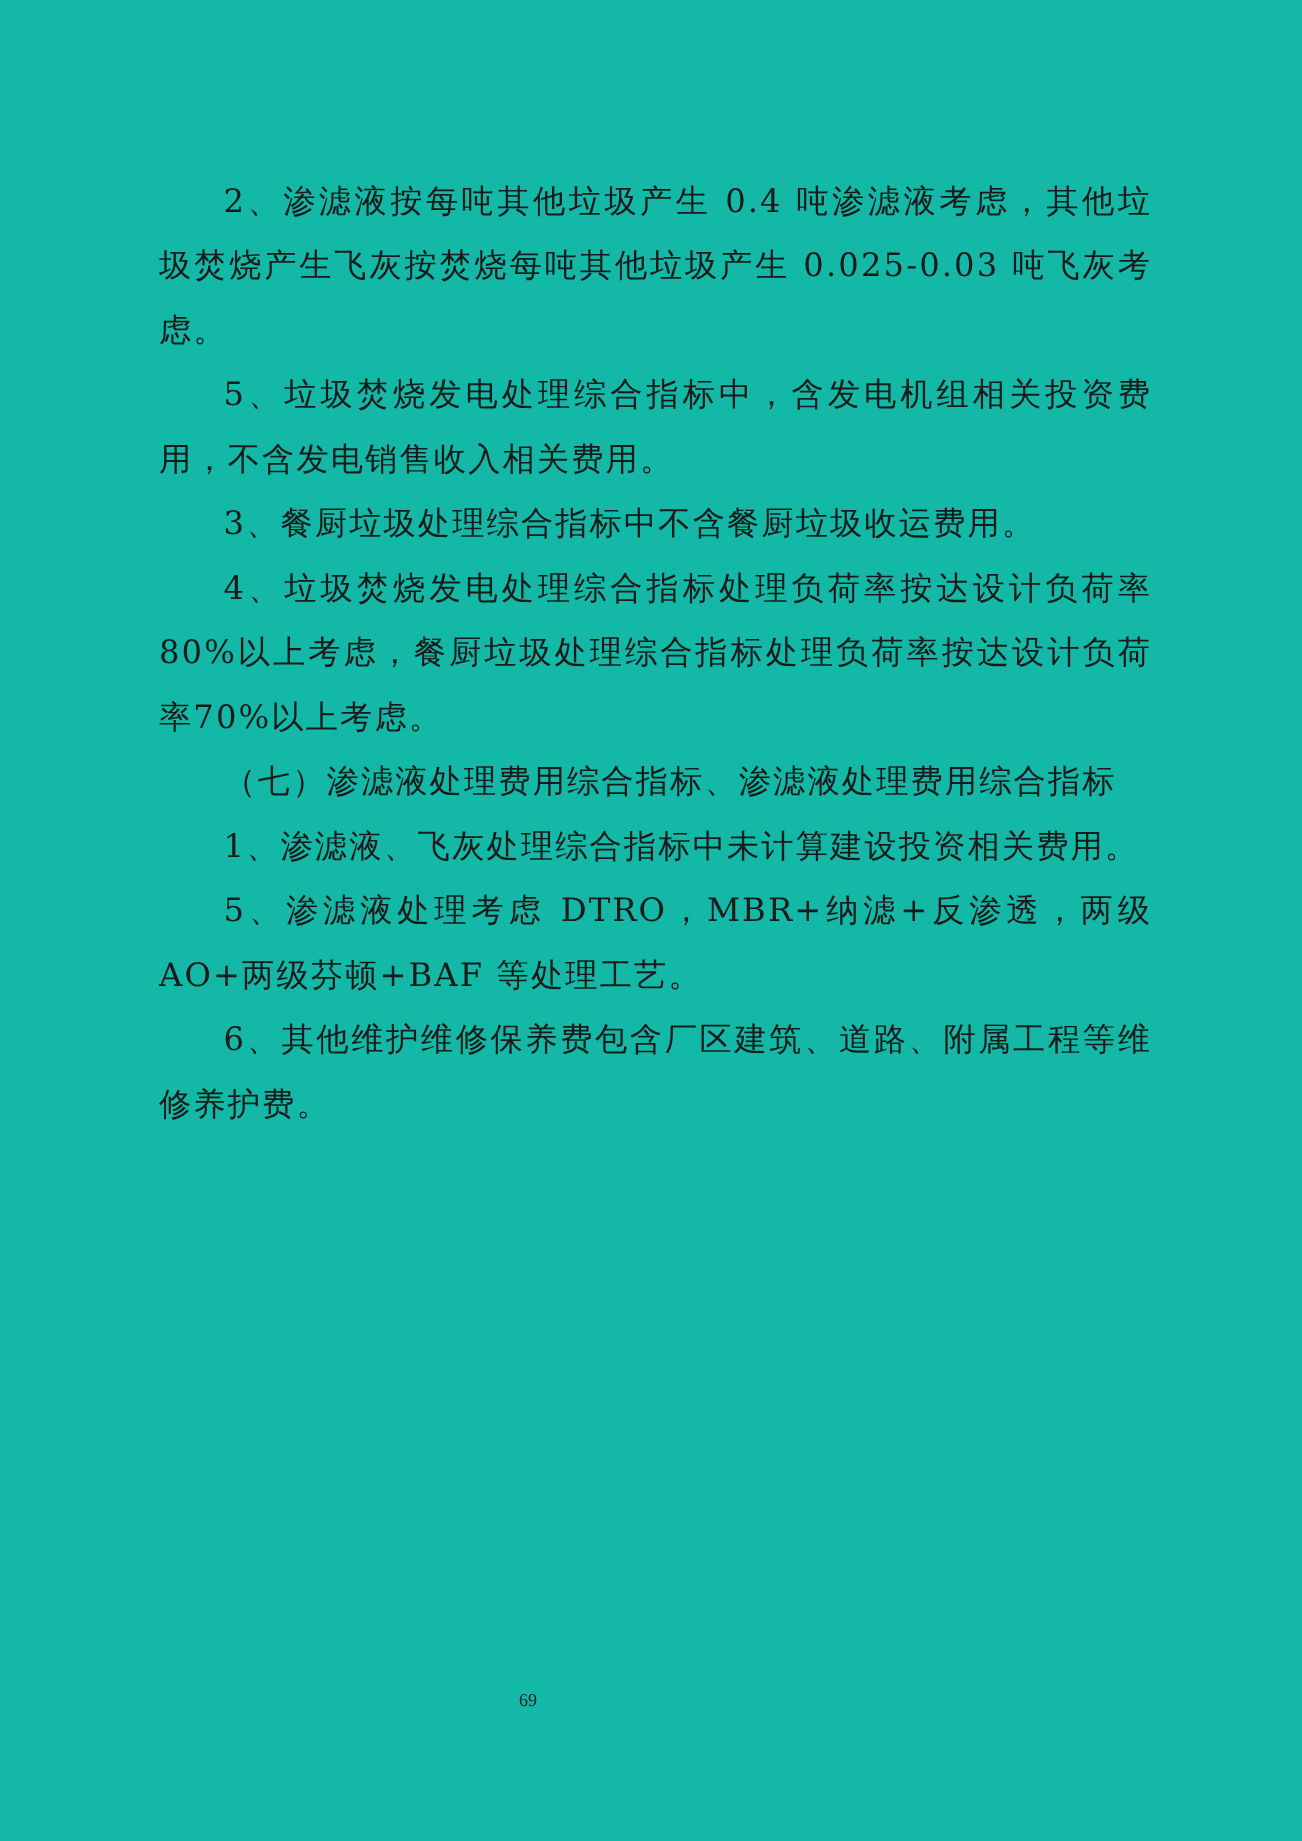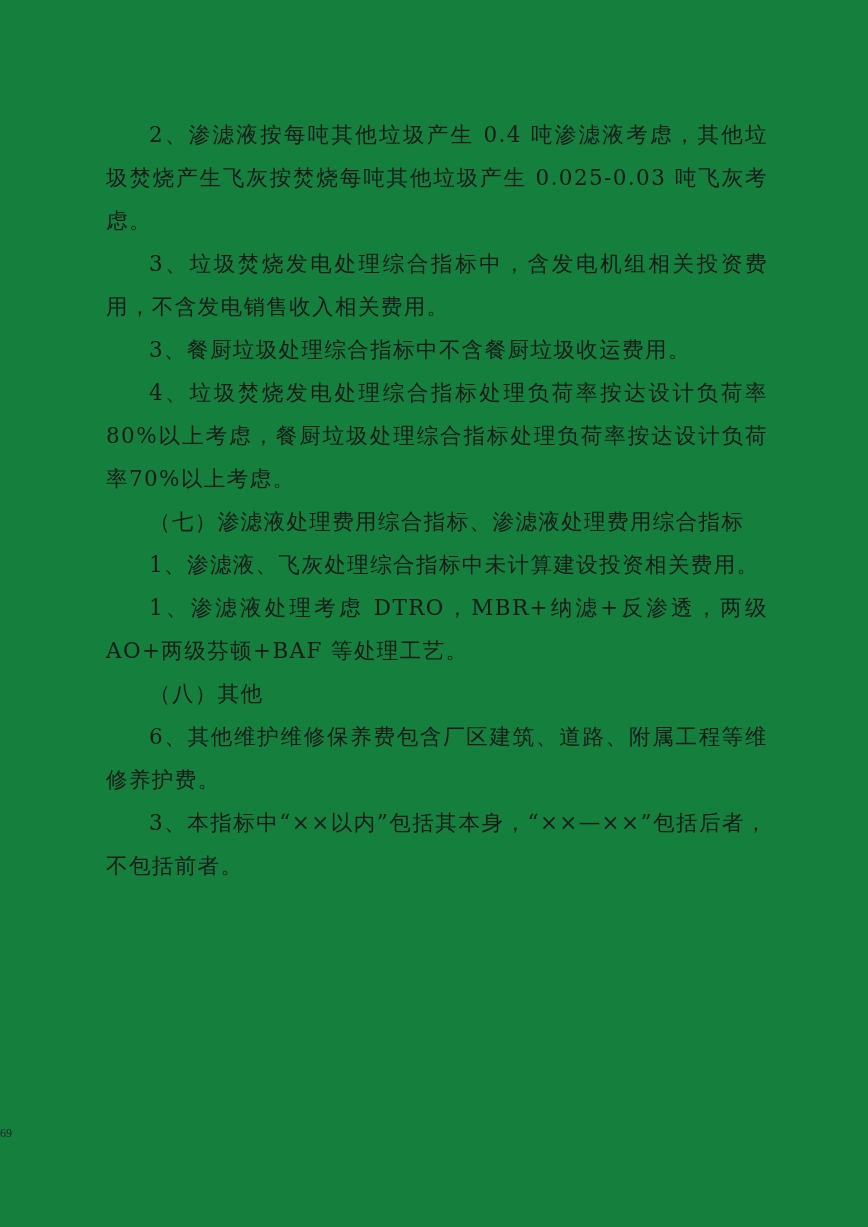--- a/index.html
+++ b/index.html
@@ -14,21 +14,21 @@
       overflow: hidden;
       font-family: "DejaVu Serif", "Liberation Serif", serif;
       color: #1a1a1a;
     }
     .page {
       position: absolute;
       left: 0;
       top: 0;
       width: 868px;
       height: 1227px;
-      background: #15803d;
+      background: #14b8a6;
     }
     .content {
       position: absolute;
       left: 106px;
       top: 113px;
       width: 662px;
     }
     .para {
       font-size: 21.5px;
       line-height: 43px;
@@ -38,35 +38,34 @@
       text-align: justify;
       text-align-last: left;
       text-indent: 43px;
       white-space: normal;
     }
     .page-number {
       position: absolute;
       left: 0;
       width: 704px;
       top: 1126px;
+      text-align: center;
       font-size: 12px;
       font-family: "Liberation Serif", "DejaVu Serif", serif;
       color: #222;
     }
   </style>
 </head>
 <body>
 
 <div class="page">
   <div class="content">
     <p class="para">2、渗滤液按每吨其他垃圾产生 0.4 吨渗滤液考虑，其他垃圾焚烧产生飞灰按焚烧每吨其他垃圾产生 0.025-0.03 吨飞灰考虑。</p>
-    <p class="para">3、垃圾焚烧发电处理综合指标中，含发电机组相关投资费用，不含发电销售收入相关费用。</p>
+    <p class="para">5、垃圾焚烧发电处理综合指标中，含发电机组相关投资费用，不含发电销售收入相关费用。</p>
     <p class="para">3、餐厨垃圾处理综合指标中不含餐厨垃圾收运费用。</p>
     <p class="para">4、垃圾焚烧发电处理综合指标处理负荷率按达设计负荷率80%以上考虑，餐厨垃圾处理综合指标处理负荷率按达设计负荷率70%以上考虑。</p>
     <p class="para">（七）渗滤液处理费用综合指标、渗滤液处理费用综合指标</p>
     <p class="para">1、渗滤液、飞灰处理综合指标中未计算建设投资相关费用。</p>
-    <p class="para">1、渗滤液处理考虑 DTRO，MBR+纳滤+反渗透，两级 AO+两级芬顿+BAF 等处理工艺。</p>
-    <p class="para">（八）其他</p>
+    <p class="para">5、渗滤液处理考虑 DTRO，MBR+纳滤+反渗透，两级 AO+两级芬顿+BAF 等处理工艺。</p>
     <p class="para">6、其他维护维修保养费包含厂区建筑、道路、附属工程等维修养护费。</p>
-    <p class="para">3、本指标中“××以内”包括其本身，“××—××”包括后者，不包括前者。</p>
   </div>
   <div class="page-number">69</div>
 </div>
 
 </body></html>

